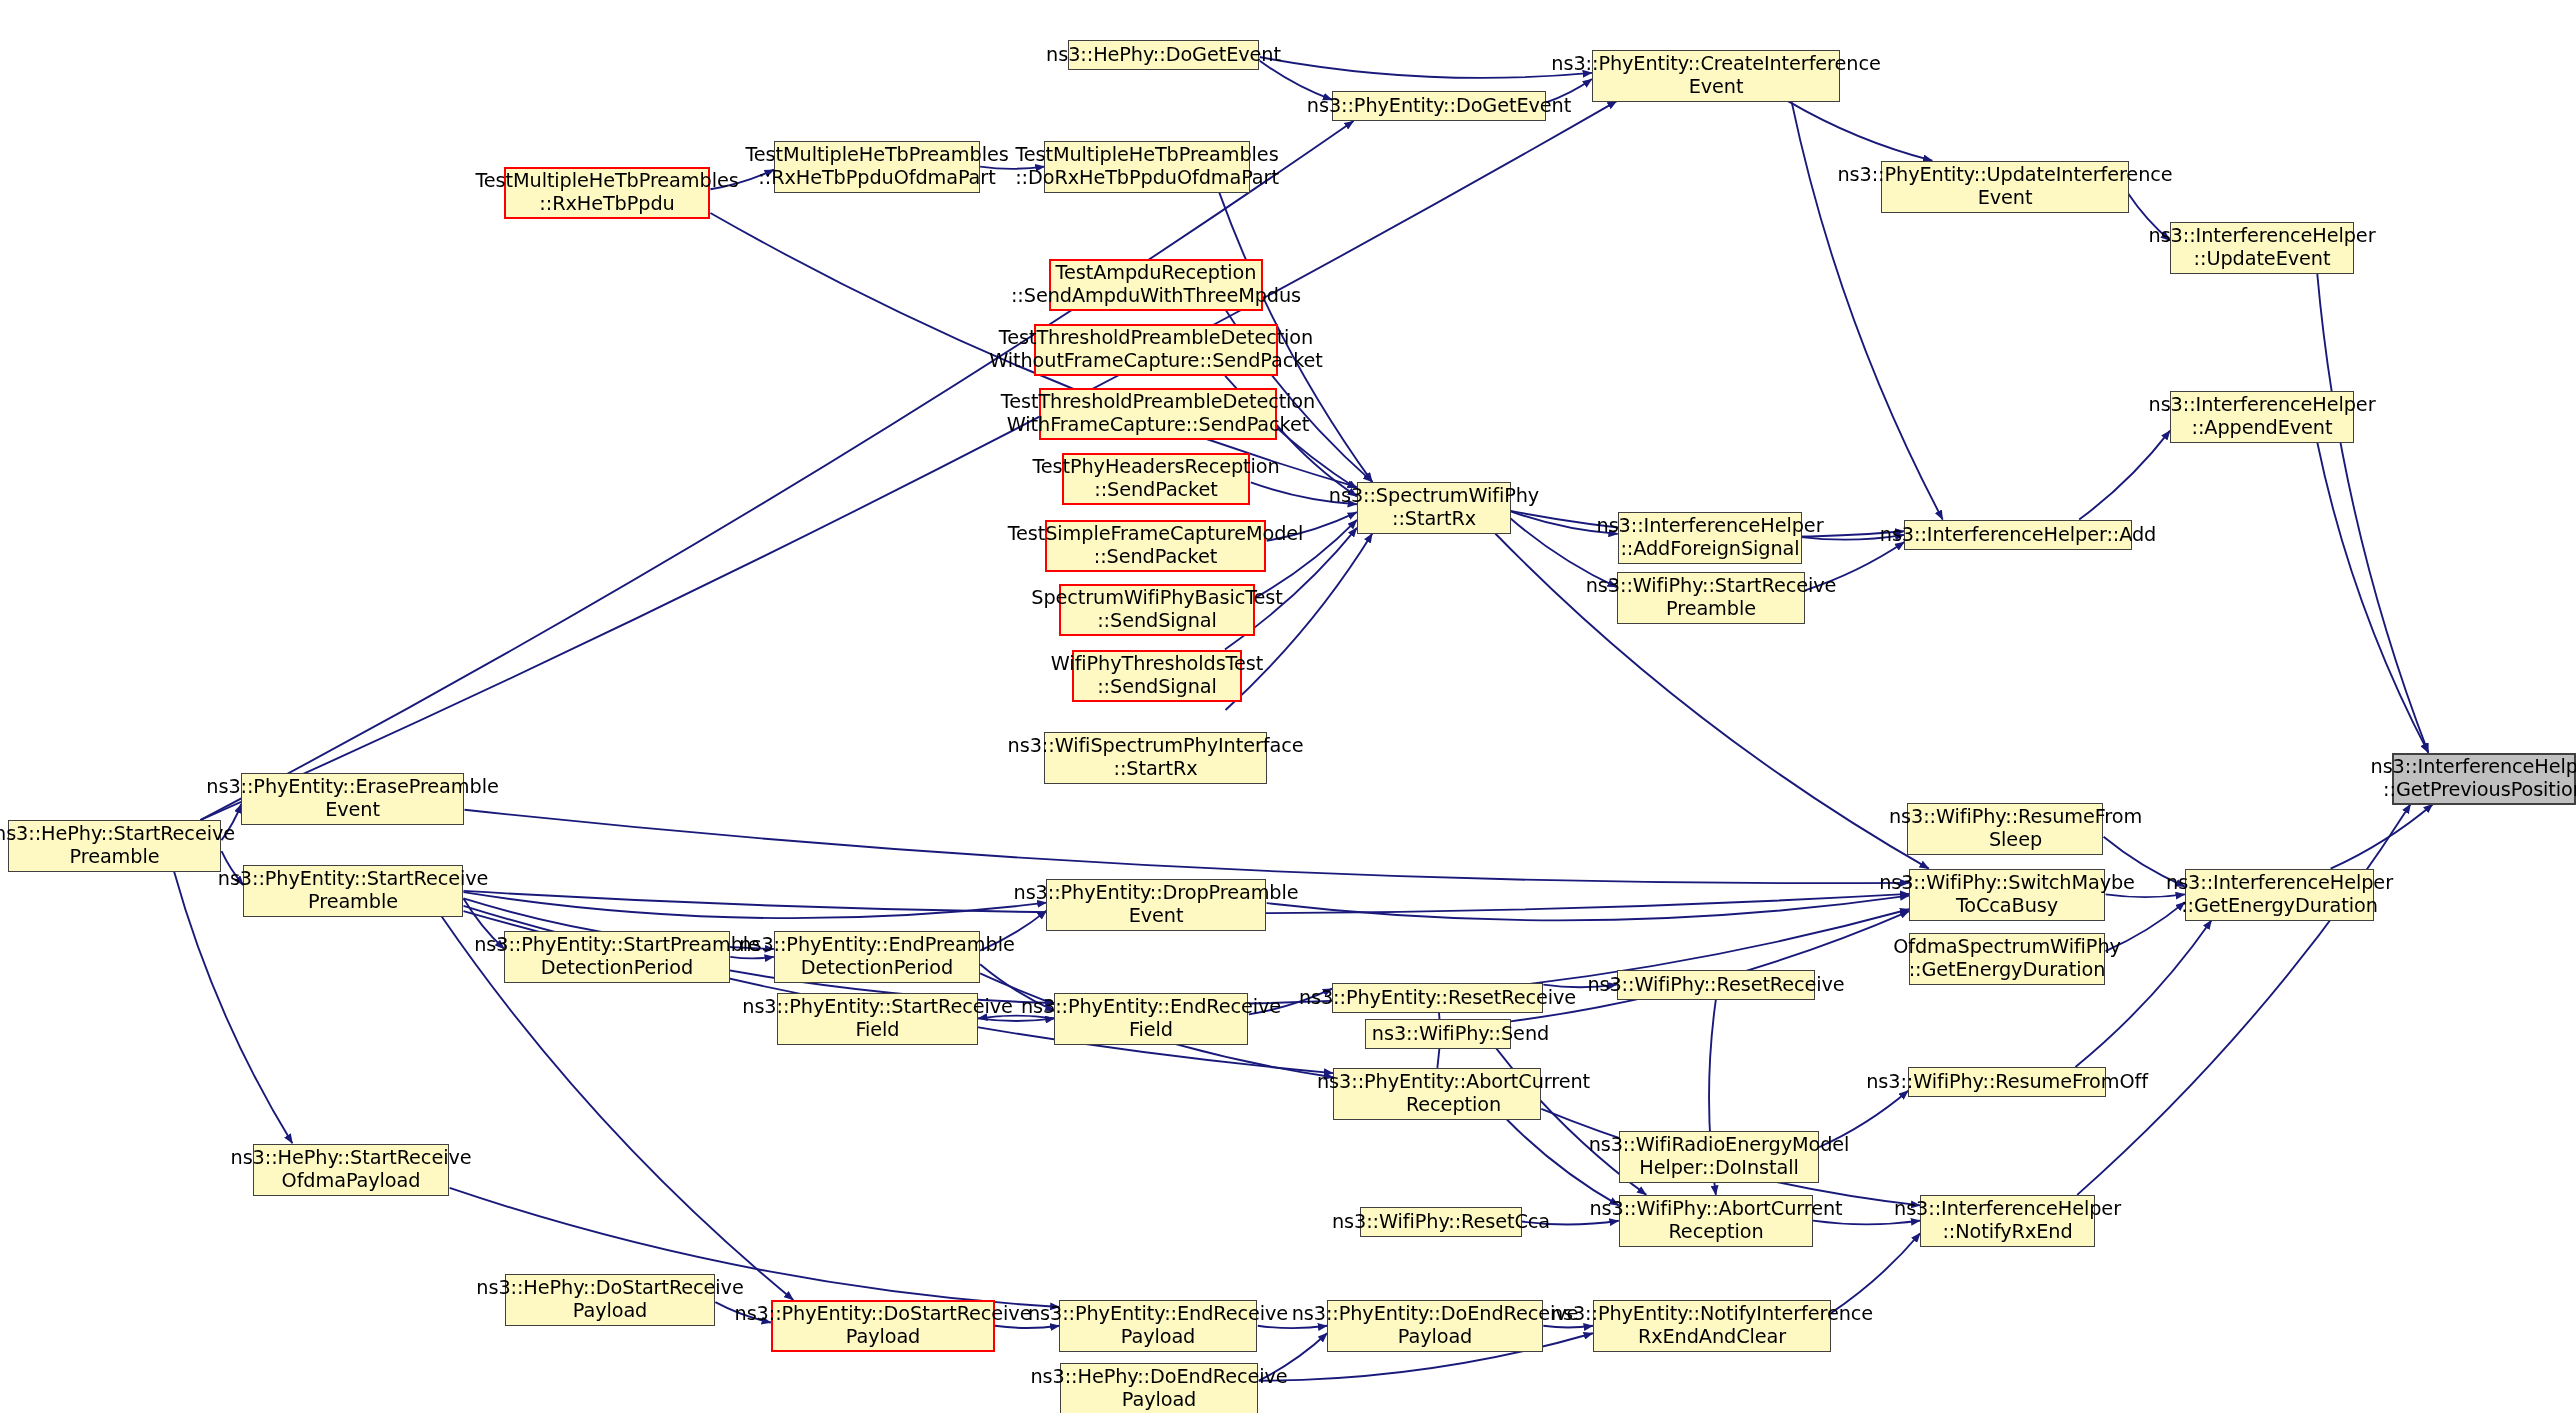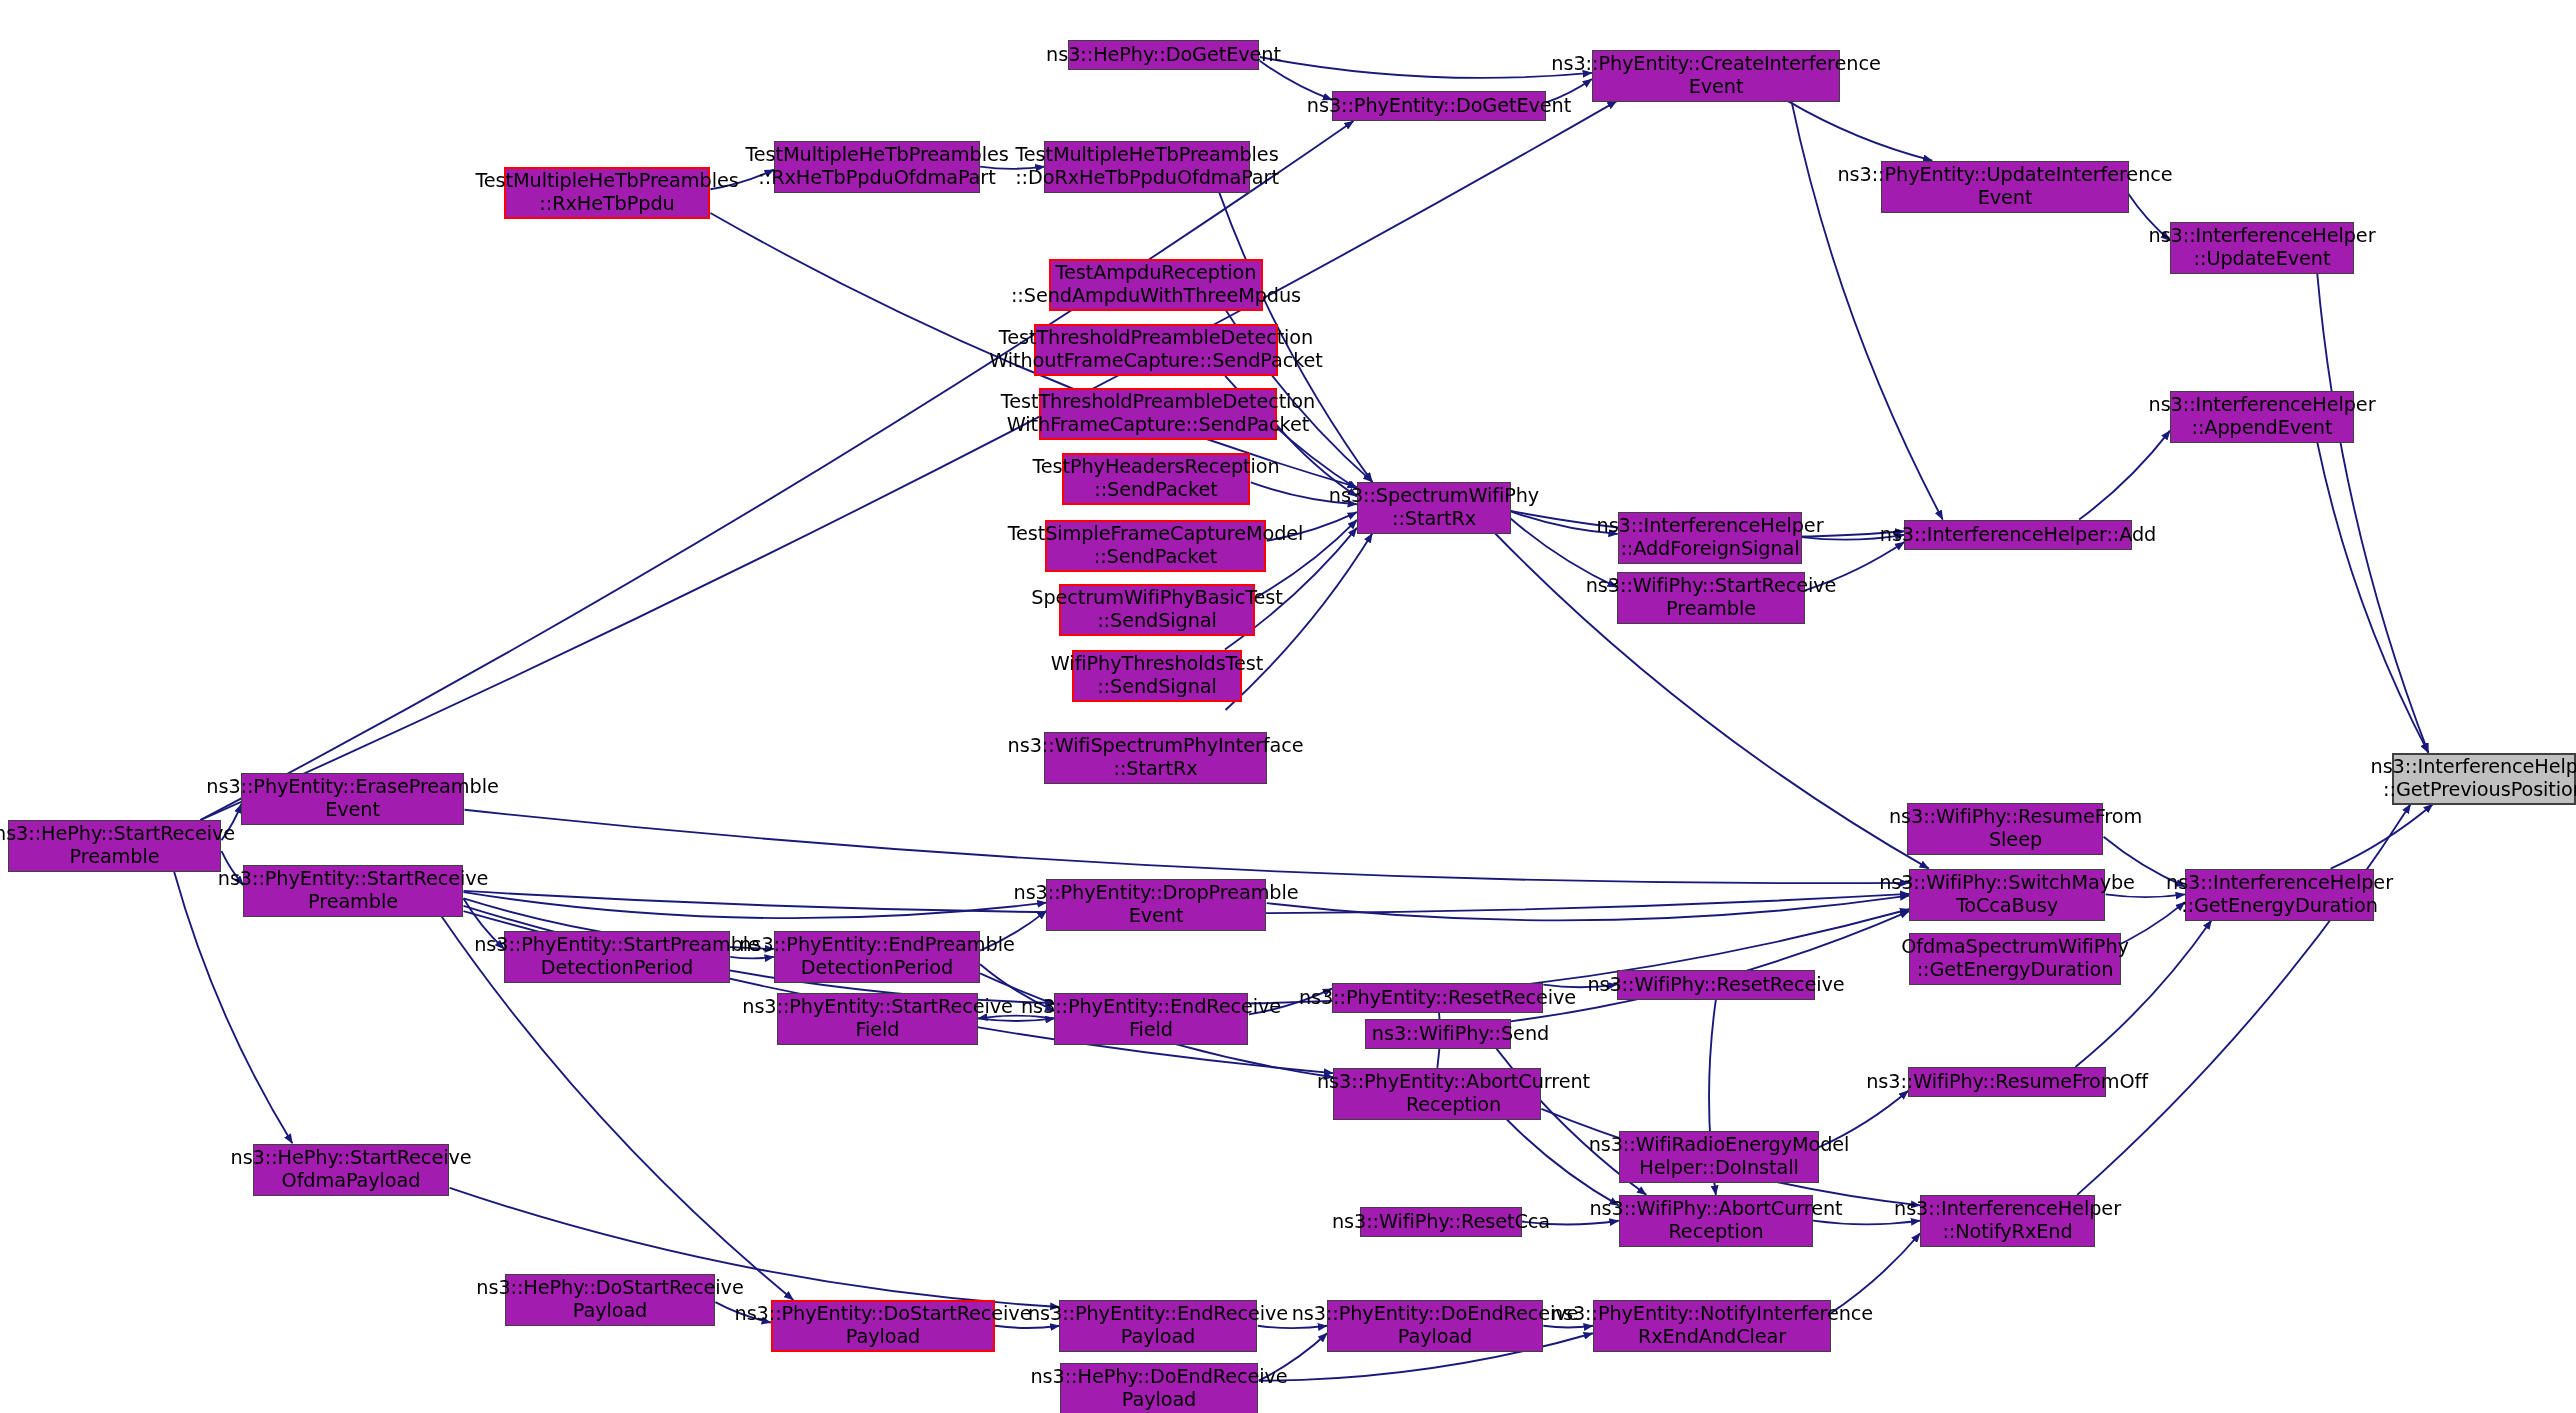--- a/index.html
+++ b/index.html
@@ -25,21 +25,21 @@
   }
   .node {
     position: absolute;
     box-sizing: border-box;
     display: flex;
     align-items: center;
     justify-content: center;
     text-align: center;
     line-height: 1.18;
     color: #000000;
-    background: #a21caf;
+    background: #fef9c3;
     border: 1.6px solid #404040;
     font-size: 19.3px;
     letter-spacing: -0.1px;
     padding: 1px 3px;
     white-space: pre-line;
     z-index: 3;
   }
   .node.red {
     border-color: #ff0000;
     border-width: 2px;
@@ -205,21 +205,21 @@
 Helper::DoInstall</div>
       <div class="node" style="left: 1360px; top: 1207px; width: 162px; height: 30px;">ns3::WifiPhy::ResetCca</div>
       <div class="node" style="left: 1619px; top: 1195px; width: 194px; height: 52px;">ns3::WifiPhy::AbortCurrent
 Reception</div>
       <div class="node" style="left: 1920px; top: 1195px; width: 175px; height: 52px;">ns3::InterferenceHelper
 ::NotifyRxEnd</div>
       <div class="node" style="left: 1907px; top: 803px; width: 196px; height: 52px; padding-left: 24px;">ns3::WifiPhy::ResumeFrom
 Sleep</div>
       <div class="node" style="left: 1909px; top: 869px; width: 196px; height: 52px;">ns3::WifiPhy::SwitchMaybe
 ToCcaBusy</div>
-      <div class="node" style="left: 1909px; top: 933px; width: 212px; height: 52px;">OfdmaSpectrumWifiPhy
+      <div class="node" style="left: 1909px; top: 933px; width: 196px; height: 52px;">OfdmaSpectrumWifiPhy
 ::GetEnergyDuration</div>
       <div class="node" style="left: 2185px; top: 869px; width: 189px; height: 52px;">ns3::InterferenceHelper
 ::GetEnergyDuration</div>
       <div class="node" style="left: 1908px; top: 1067px; width: 198px; height: 30px;">ns3::WifiPhy::ResumeFromOff</div>
       <div class="node" style="left: 505px; top: 1274px; width: 210px; height: 52px;">ns3::HePhy::DoStartReceive
 Payload</div>
       <div class="node red" style="left: 771px; top: 1300px; width: 224px; height: 52px;">ns3::PhyEntity::DoStartReceive
 Payload</div>
       <div class="node" style="left: 1059px; top: 1300px; width: 198px; height: 52px;">ns3::PhyEntity::EndReceive
 Payload</div>

